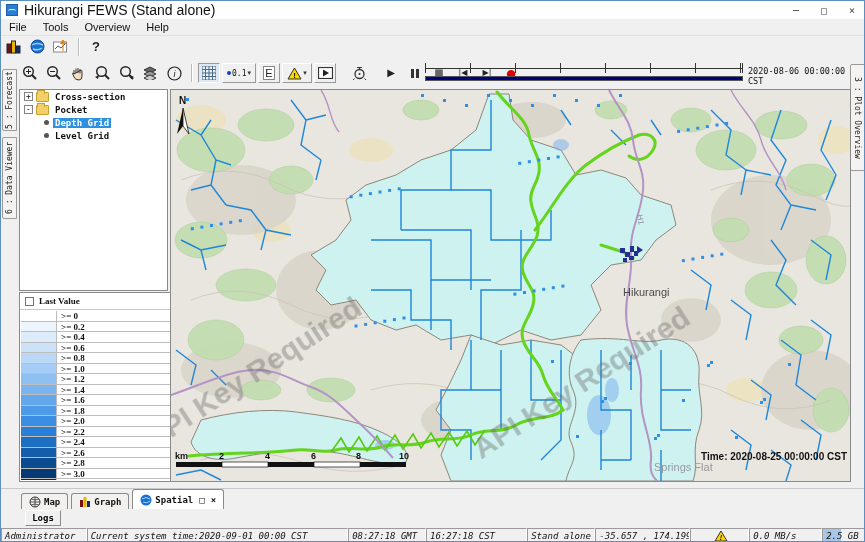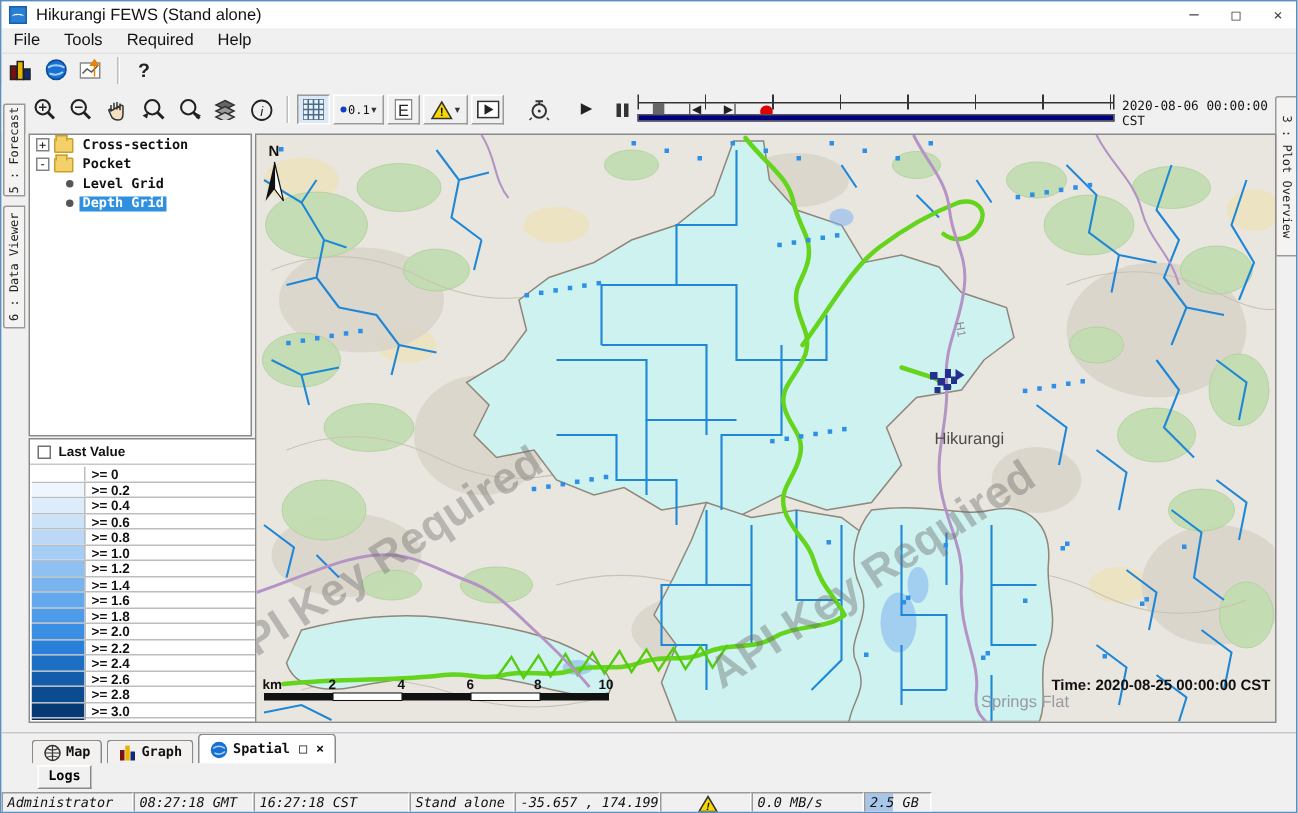--- a/index.html
+++ b/index.html
@@ -7,21 +7,21 @@
   body {
     position:relative; font-family:"Liberation Sans", sans-serif;
     background:#f0f0f0; border:1px solid #5a8fc0; overflow:hidden;
   }
   .abs { position:absolute; }
   
   .titlebar { left:0; top:0; width:865px; height:18px; background:#ffffff; display:flex; align-items:center; }
   .app-icon { width:12px; height:12px; margin:0 6px 0 5px; background:#2a7fd4; border:1px solid #1b5fa8; position:relative; }
   .app-icon::after { content:""; position:absolute; left:1px; top:4px; width:8px; height:3px;
      border-top:1.5px solid #fff; border-radius:50%; }
-  .title-text { font-size:11px; color:#111; }
+  .title-text { font-size:14px; color:#111; }
   .win-controls { margin-left:auto; display:flex; height:18px; }
   .win-btn { width:28px; height:18px; display:flex; align-items:center; justify-content:center;
      font-size:10px; color:#444; font-family:"DejaVu Sans Mono", monospace; }
   
   .menubar { left:0; top:18px; width:865px; height:17px; background:#f0f0f0; display:flex; align-items:center; border-bottom:1px solid #e2e2e2;}
   .menu-item { padding:0 8px; font-size:11px; color:#111; }
   
   .toolbar1 { left:0; top:35px; width:865px; height:21px; display:flex; align-items:center; background:#f0f0f0; }
   .toolbar2 { left:0; top:56px; width:865px; height:32px; display:flex; align-items:center; background:#f0f0f0; }
   .tb-btn { width:22px; height:20px; margin:0 1px; display:flex; align-items:center; justify-content:center;
@@ -61,21 +61,21 @@
   .tree-row { height:13px; display:flex; align-items:center; position:relative; }
   .expander { width:9px; height:9px; border:1px solid #848484; background:#fff; margin-left:4px;
      display:flex; align-items:center; justify-content:center; font-size:8px; font-weight:normal; line-height:1; }
   .folder { width:13px; height:10px; background:#f4d068; border:1px solid #c8a030; border-radius:1px; margin-left:3px; position:relative; }
   .folder::before { content:""; position:absolute; left:0; top:-3px; width:6px; height:3px; background:#f4d068; border:1px solid #c8a030; border-bottom:none; }
   .bullet { width:5px; height:5px; border-radius:50%; background:#555; margin-left:24px; }
   .tree-label { margin-left:4px; padding:0 2px; white-space:nowrap; }
   .tree-label.selected { background:#2f90e0; color:#fff; }
   
   .legend-box { position:absolute; left:2px; top:203px; width:173px; height:190px; background:#fff; border:1px solid #8a8a8a;
-     font-family:Liberation Sans, sans-serif; font-size:9px; font-weight:bold; color:#111; }
+     font-family:Liberation Serif, serif; font-size:9px; font-weight:bold; color:#111; }
   .legend-header { height:17px; display:flex; align-items:center; border-bottom:1px solid #c8c8c8; }
   .checkbox { width:9px; height:9px; border:1px solid #707070; background:#fff; margin:0 5px 0 5px; }
   .legend-table { position:absolute; left:1px; top:18px; right:12px; bottom:1px; overflow:hidden; }
   .legend-row { height:10.5px; display:flex; border-bottom:1px solid #bdbdbd; }
   .legend-swatch { width:36px; border-right:1px solid #bdbdbd; }
   .legend-label { padding-left:4px; font-weight:bold; }
   .legend-scroll { position:absolute; right:1px; top:18px; width:11px; bottom:1px; background:#e8e8e8; border-left:1px solid #c0c0c0; }
   .scroll-btn { position:absolute; left:0; width:10px; height:10px; background:#f0f0f0; border:1px solid #b0b0b0;
      font-size:6px; display:flex; align-items:center; justify-content:center; color:#444; }
   .scroll-thumb { position:absolute; left:0; top:11px; width:10px; bottom:11px; background:#fdfdfd; border:1px solid #b0b0b0; }
@@ -109,21 +109,21 @@
   <div class="win-controls">
     <div class="win-btn">─</div>
     <div class="win-btn">□</div>
     <div class="win-btn">×</div>
   </div>
 </div>
 
 <div class="abs menubar">
   <span class="menu-item">File</span>
   <span class="menu-item">Tools</span>
-  <span class="menu-item">Required</span>
+  <span class="menu-item">Overview</span>
   <span class="menu-item">Help</span>
 </div>
 
 <div class="abs toolbar1">
   <div class="tb-btn">
     <svg width="15" height="14">
         <rect x="1" y="4" width="4" height="9" fill="#7a1010" stroke="#222"></rect>
         <rect x="5.5" y="1" width="4" height="12" fill="#e8b400" stroke="#222"></rect>
         <rect x="10" y="6" width="4" height="7" fill="#102a7a" stroke="#222"></rect>
       </svg>
@@ -278,25 +278,25 @@
       <span class="folder"></span>
       <span class="tree-label">Cross-section</span>
     </div>
     <div class="tree-row">
       <span class="expander">-</span>
       <span class="folder"></span>
       <span class="tree-label">Pocket</span>
     </div>
     <div class="tree-row">
       <span class="bullet"></span>
-      <span class="tree-label">Level Grid</span>
+      <span class="tree-label selected">Depth Grid</span>
     </div>
     <div class="tree-row">
       <span class="bullet"></span>
-      <span class="tree-label selected">Depth Grid</span>
+      <span class="tree-label">Level Grid</span>
     </div>
   </div>
 
   <div class="legend-box">
     <div class="legend-header">
       <span class="checkbox"></span>
       <span>Last Value</span>
     </div>
     <div class="legend-table">
         <div class="legend-row">
@@ -625,20 +625,21 @@
     <span class="twin" style="font-weight:bold">×</span>
   </div>
 </div>
 
 <div class="abs logs-row">
   <div class="logs-btn">Logs</div>
 </div>
 
 <div class="abs statusbar">
   <div class="status-cell" style="width:88px">Administrator</div>
+  <div class="status-cell" style="width:269px">Current system time:2020-09-01 00:00 CST</div>
   <div class="status-cell" style="width:80px">08:27:18 GMT</div>
   <div class="status-cell" style="width:104px">16:27:18 CST</div>
   <div class="status-cell" style="width:70px">Stand alone</div>
   <div class="status-cell" style="width:97px">-35.657 , 174.199</div>
   <div class="status-cell" style="width:61px; justify-content:center">
     <svg width="14" height="12">
         <path d="M7 1 L13 11 L1 11 Z" fill="#f8d800" stroke="#333"></path>
         <text x="7" y="10" font-size="7" text-anchor="middle" fill="#111" font-weight="bold">!</text>
       </svg>
   </div>

